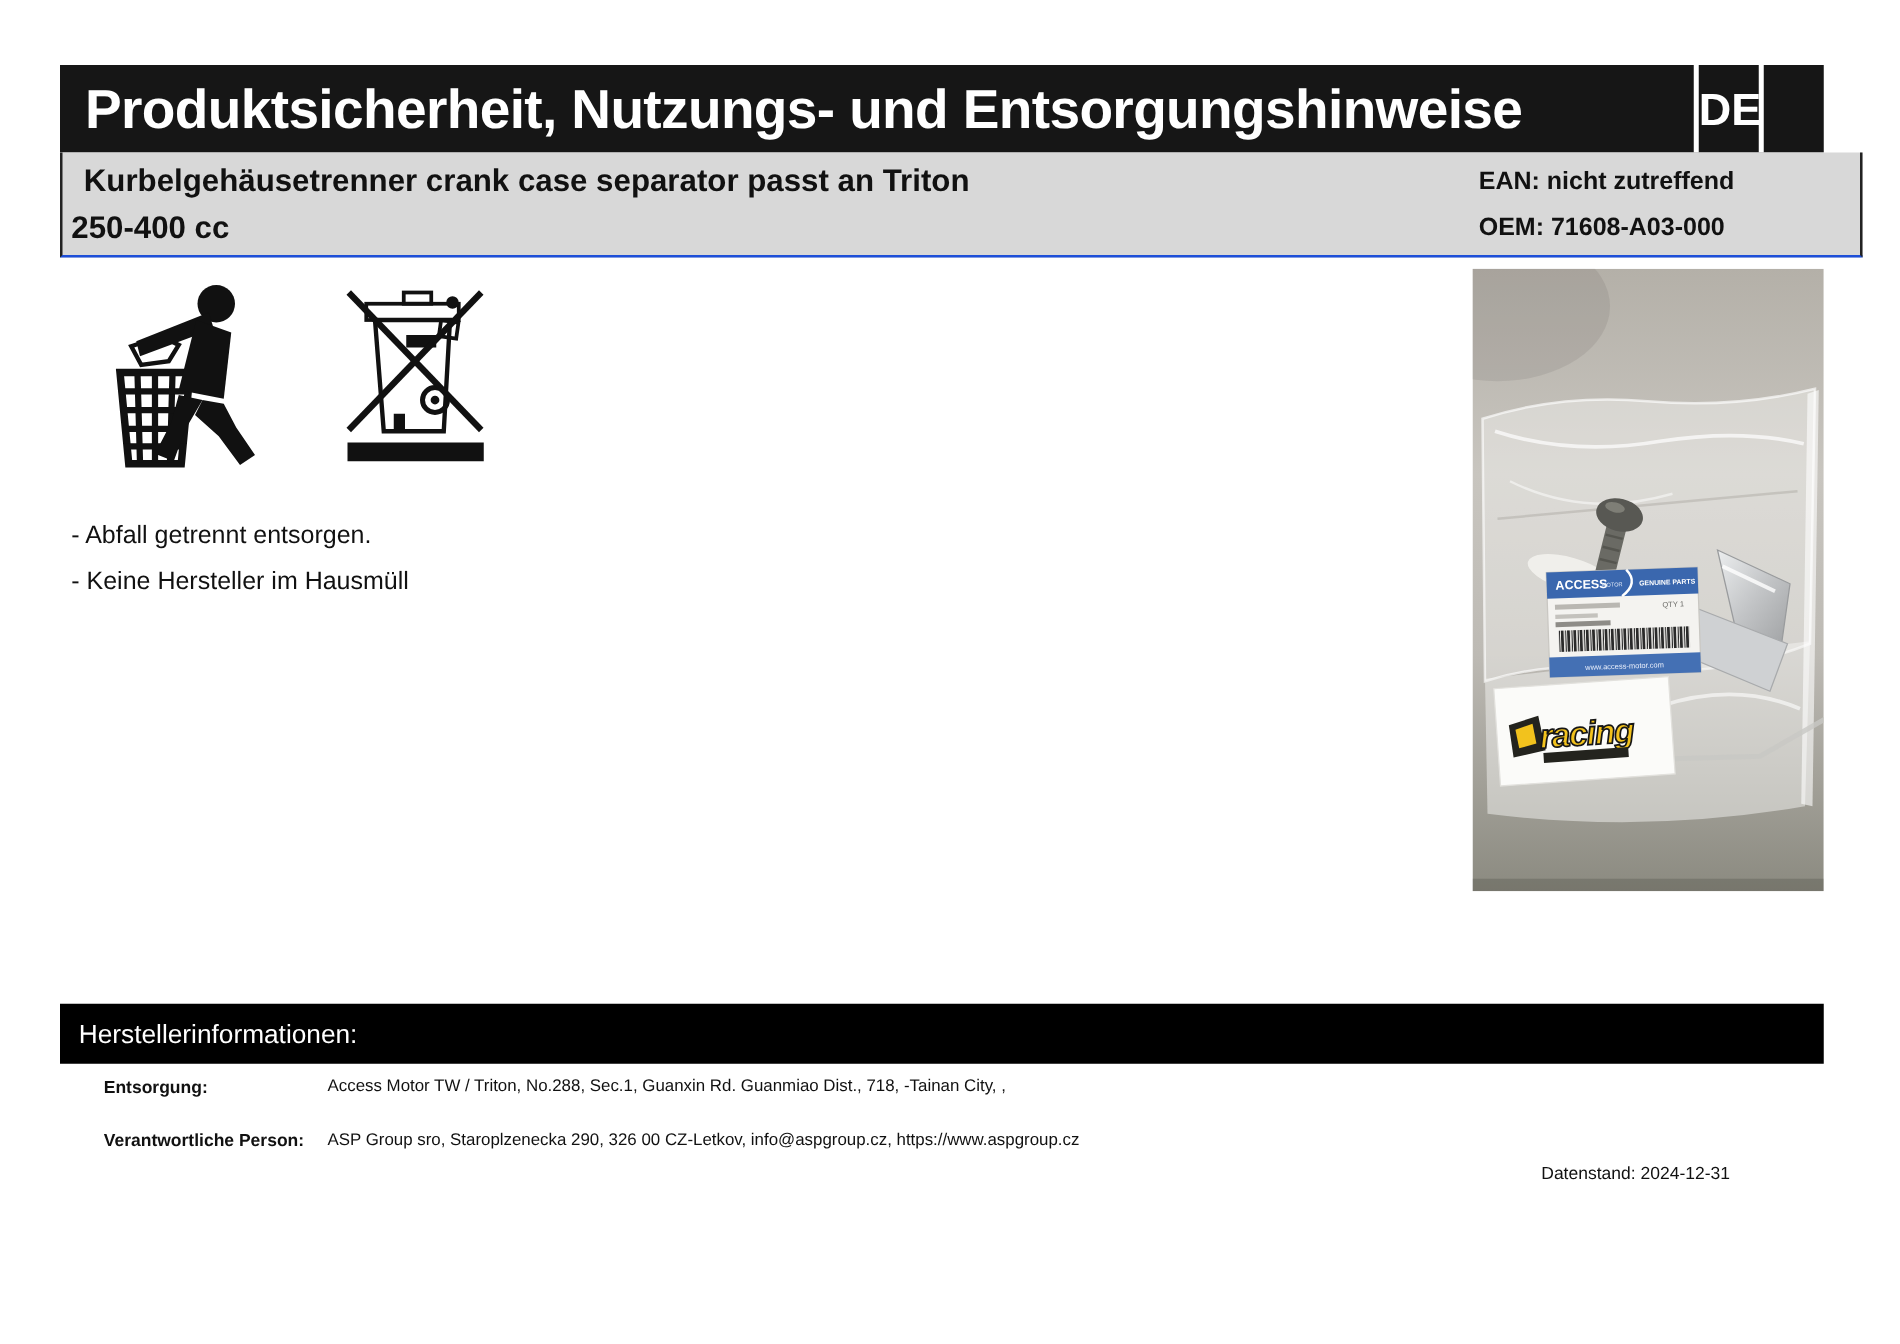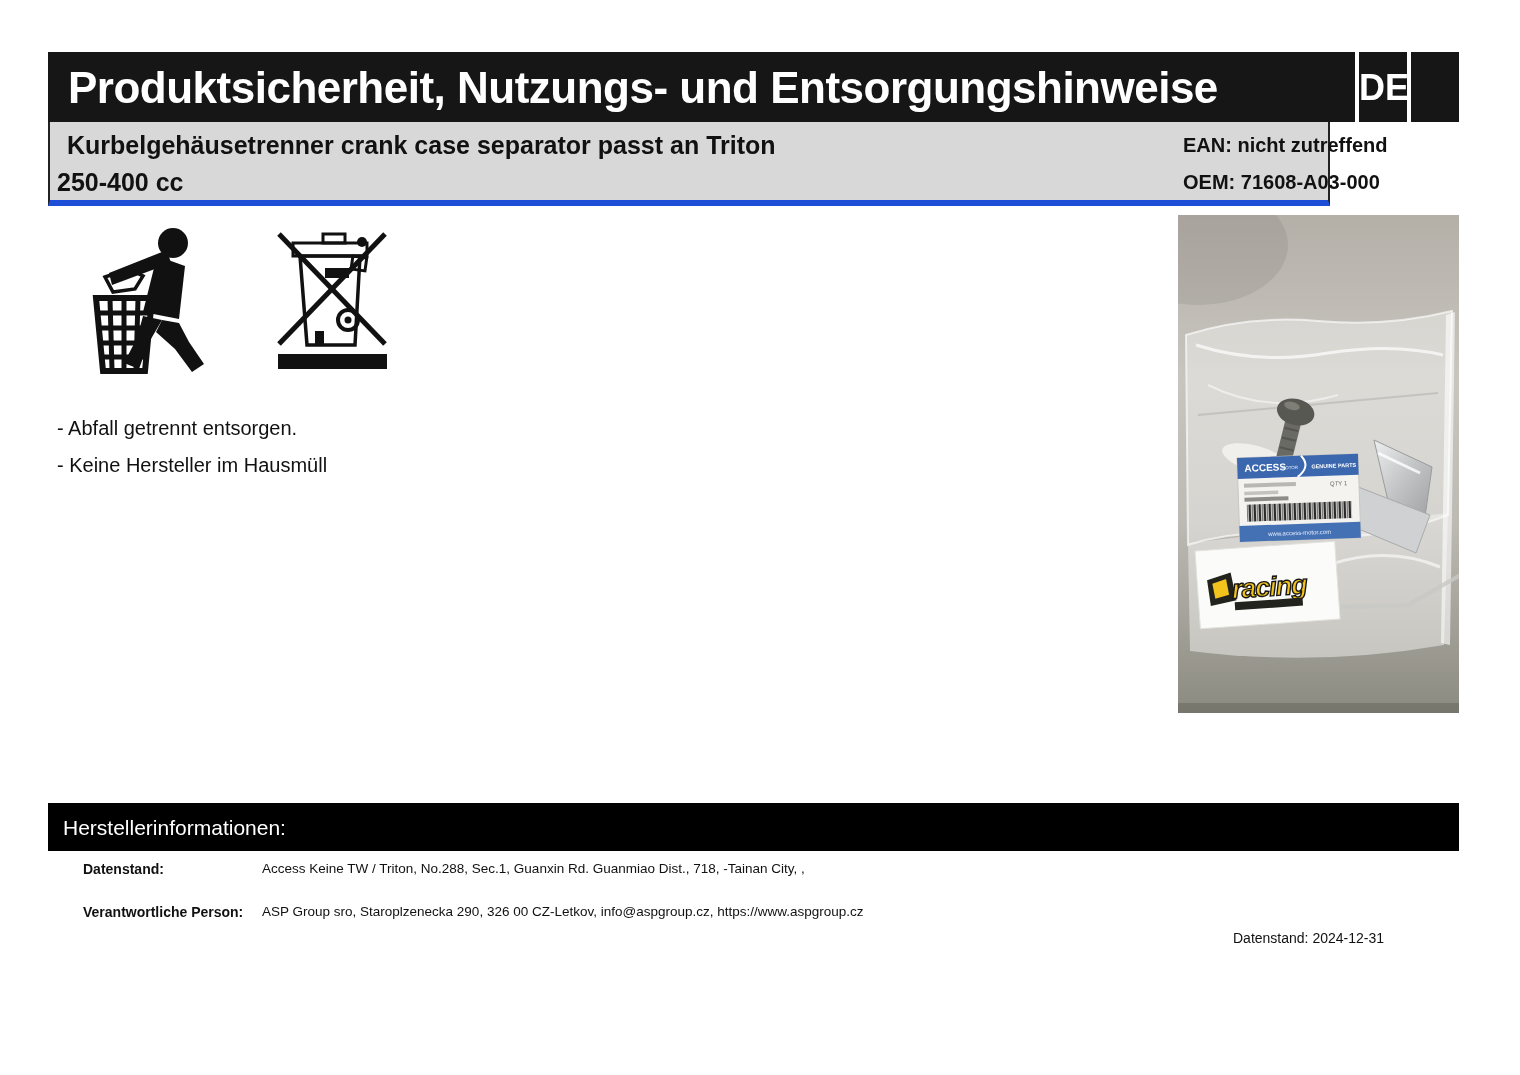--- a/index.html
+++ b/index.html
@@ -18,23 +18,23 @@
   }
   .header-sep{position:absolute;top:0;bottom:0;width:4px;background:#fff;}
   .sep-left{left:1307px;}
   .sep-right{left:1359px;}
   .de-badge{
     position:absolute;left:1311px;width:48px;top:0;height:73px;line-height:72px;
     text-align:center;color:#fff;font-size:36px;font-weight:bold;
   }
   
   .subtitle-bar{
-    position:absolute;left:48px;top:122px;width:1282px;height:84px;
+    position:absolute;left:48px;top:122px;width:1442px;height:84px;
     background:#d8d8d8;border-left:2px solid #222;border-right:2px solid #222;
-    border-bottom:6px solid #1d4ed8;box-sizing:border-box;
+    border-bottom:2px solid #1d4ed8;box-sizing:border-box;
   }
   .product-title{
     position:absolute;left:7px;top:5px;width:1090px;
     font-size:25px;font-weight:bold;line-height:37px;text-indent:10px;
   }
   .product-title .line{display:block;}
   .product-title .line2{text-indent:0;}
   .codes{
     position:absolute;left:1133px;top:5px;width:270px;
     font-size:20px;font-weight:bold;line-height:37px;white-space:nowrap;
@@ -200,20 +200,20 @@
         <rect x="36" y="54" width="68" height="8" fill="#23231e"></rect>
       </g>
       <rect x="0" y="488" width="281" height="10" fill="rgba(60,60,52,0.25)"></rect>
     </svg>
   </figure>
 
   <section>
     <div class="mfr-bar">
       <span>Herstellerinformationen:</span>
     </div>
-    <span class="mfr-label row1">Datenstand:</span>
-    <span class="mfr-value row1">Access Keine TW / Triton, No.288, Sec.1, Guanxin Rd. Guanmiao Dist., 718,  -Tainan City, ,</span>
+    <span class="mfr-label row1">Entsorgung:</span>
+    <span class="mfr-value row1">Access Motor TW / Triton, No.288, Sec.1, Guanxin Rd. Guanmiao Dist., 718,  -Tainan City, ,</span>
     <span class="mfr-label row2">Verantwortliche Person:</span>
     <span class="mfr-value row2">ASP Group sro, Staroplzenecka 290, 326 00 CZ-Letkov, info@aspgroup.cz, https://www.aspgroup.cz</span>
     <div class="data-date">Datenstand: 2024-12-31</div>
   </section>
 
 </div>
 
 </body></html>

